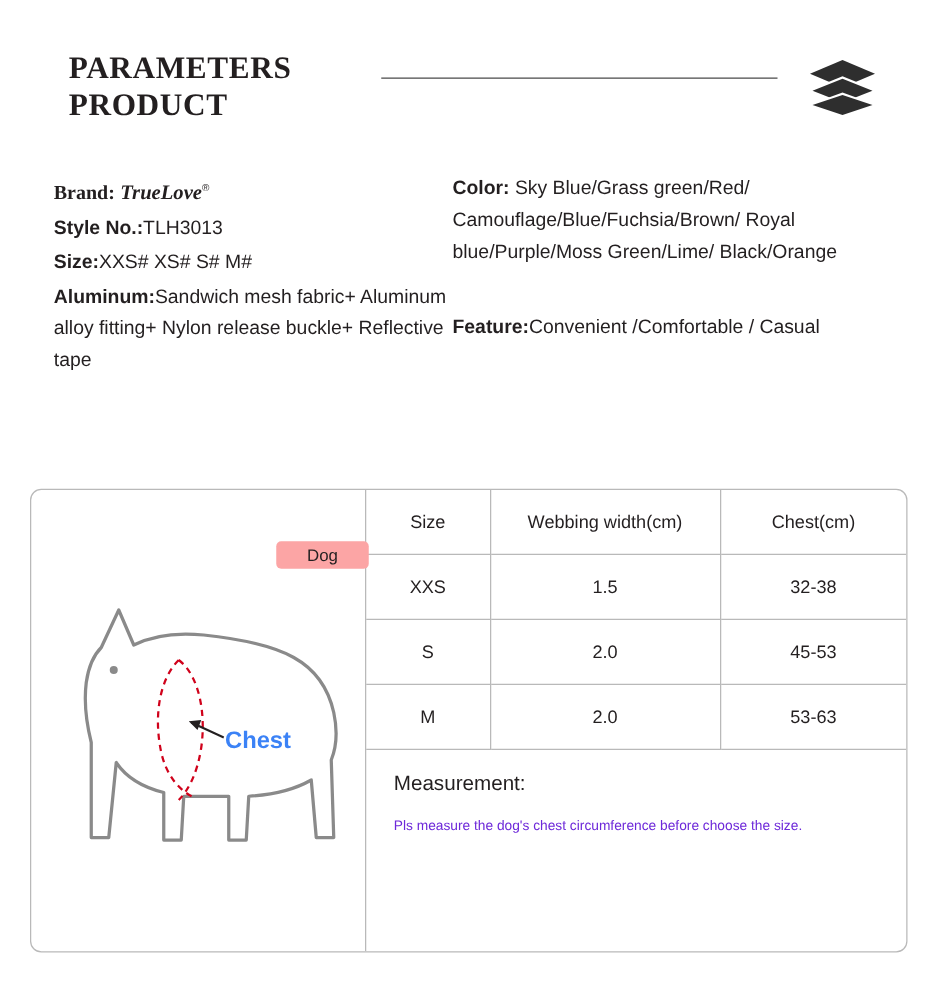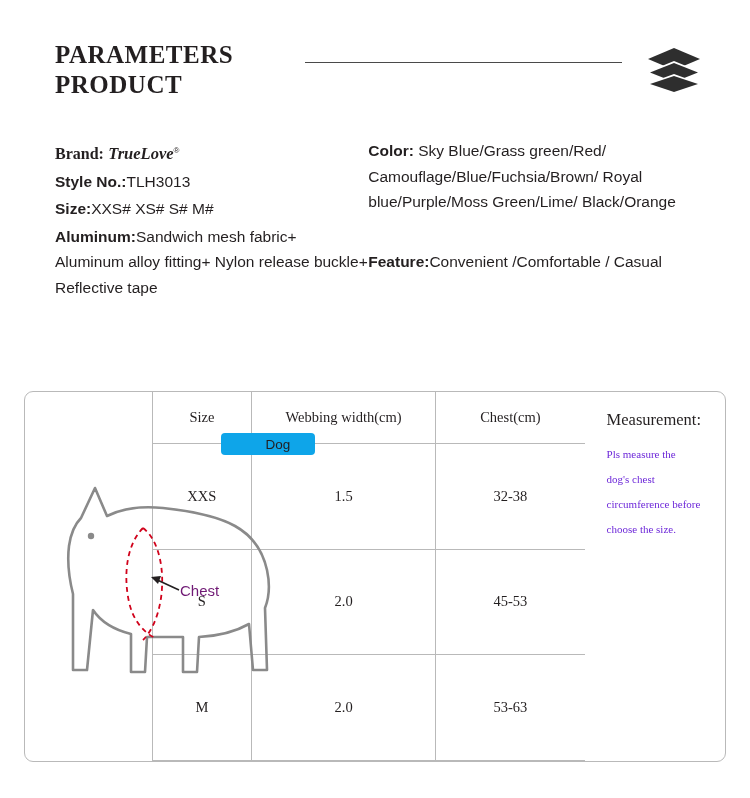--- a/index.html
+++ b/index.html
@@ -46,21 +46,21 @@
     right: 0;
     top: 6px;
     width: 56px;
     height: 48px;
   }
 
   
   .specs {
     position: absolute;
     top: 138px;
-    left: 55px;
+    left: 43px;
     right: 40px;
     display: flex;
   }
   .spec-col-left { width: 330px; }
   .spec-col-right { width: 360px; }
   .spec-line {
     font-size: 15.5px;
     line-height: 25.5px;
     color: #231f20;
   }
@@ -106,48 +106,47 @@
     position: relative;
     border-right: 1px solid #b9b9b9;
     box-sizing: border-box;
   }
   .dog-badge {
     position: absolute;
     left: 196px;
     top: 41px;
     width: 74px;
     height: 22px;
-    background: #0ea5e9;
+    background: #fca5a5;
     border-radius: 4px;
     font-size: 13.5px;
     color: #231f20;
     display: flex;
     align-items: center;
     justify-content: center;
-    padding-left: 20px;
   }
   .dog-svg {
     position: absolute;
     left: 14px;
     top: 82px;
   }
   .chest-label {
     position: absolute;
     left: 155px;
     top: 190px;
-    font-size: 15px;
-    color: #701a75;
+    font-size: 19px;
+    color: #3b82f6;
+    font-weight: bold;
   }
 
   
   .table-pane {
     flex: 1;
     display: flex;
-    flex-direction: row;
-    font-family: Liberation Serif, serif;
+    flex-direction: column;
   }
   table.sizes {
     width: 100%;
     border-collapse: collapse;
     table-layout: fixed;
   }
   table.sizes th, table.sizes td {
     border-bottom: 1px solid #b9b9b9;
     border-right: 1px solid #b9b9b9;
     height: 49px;

